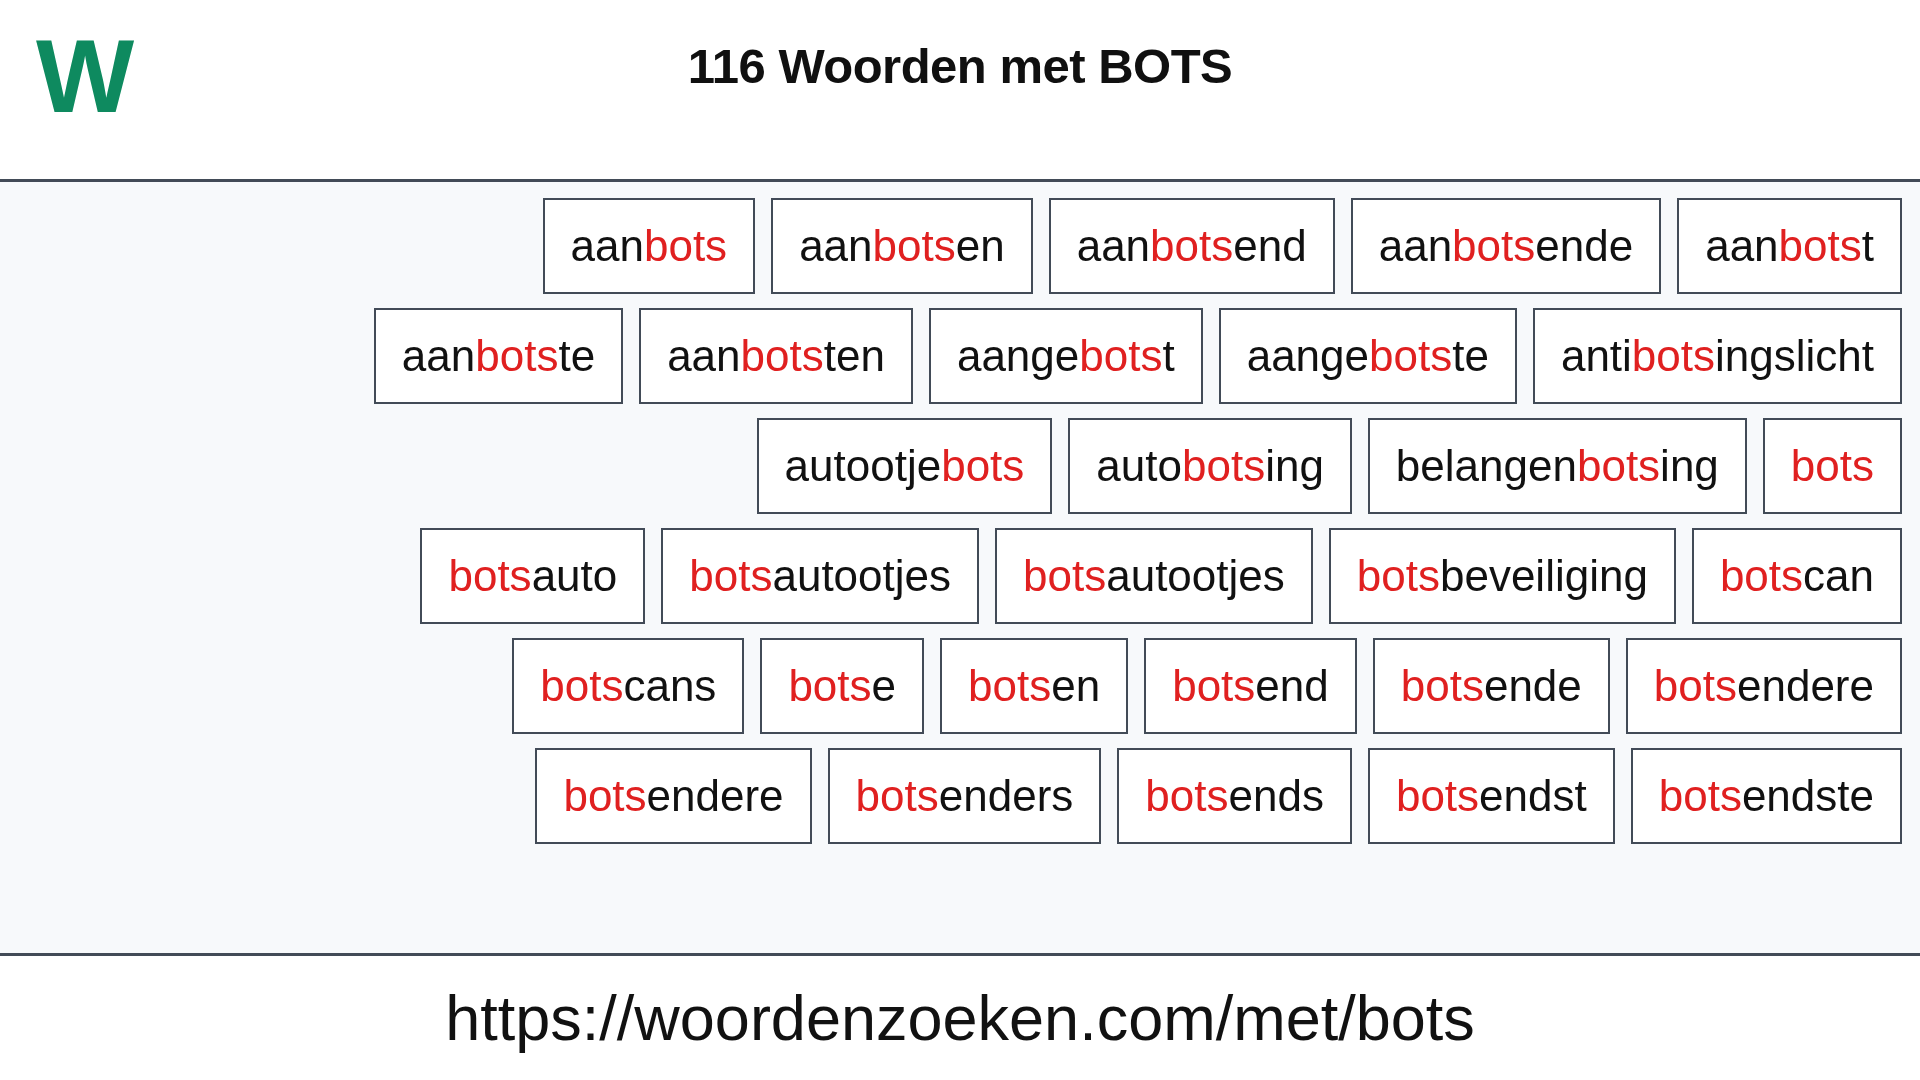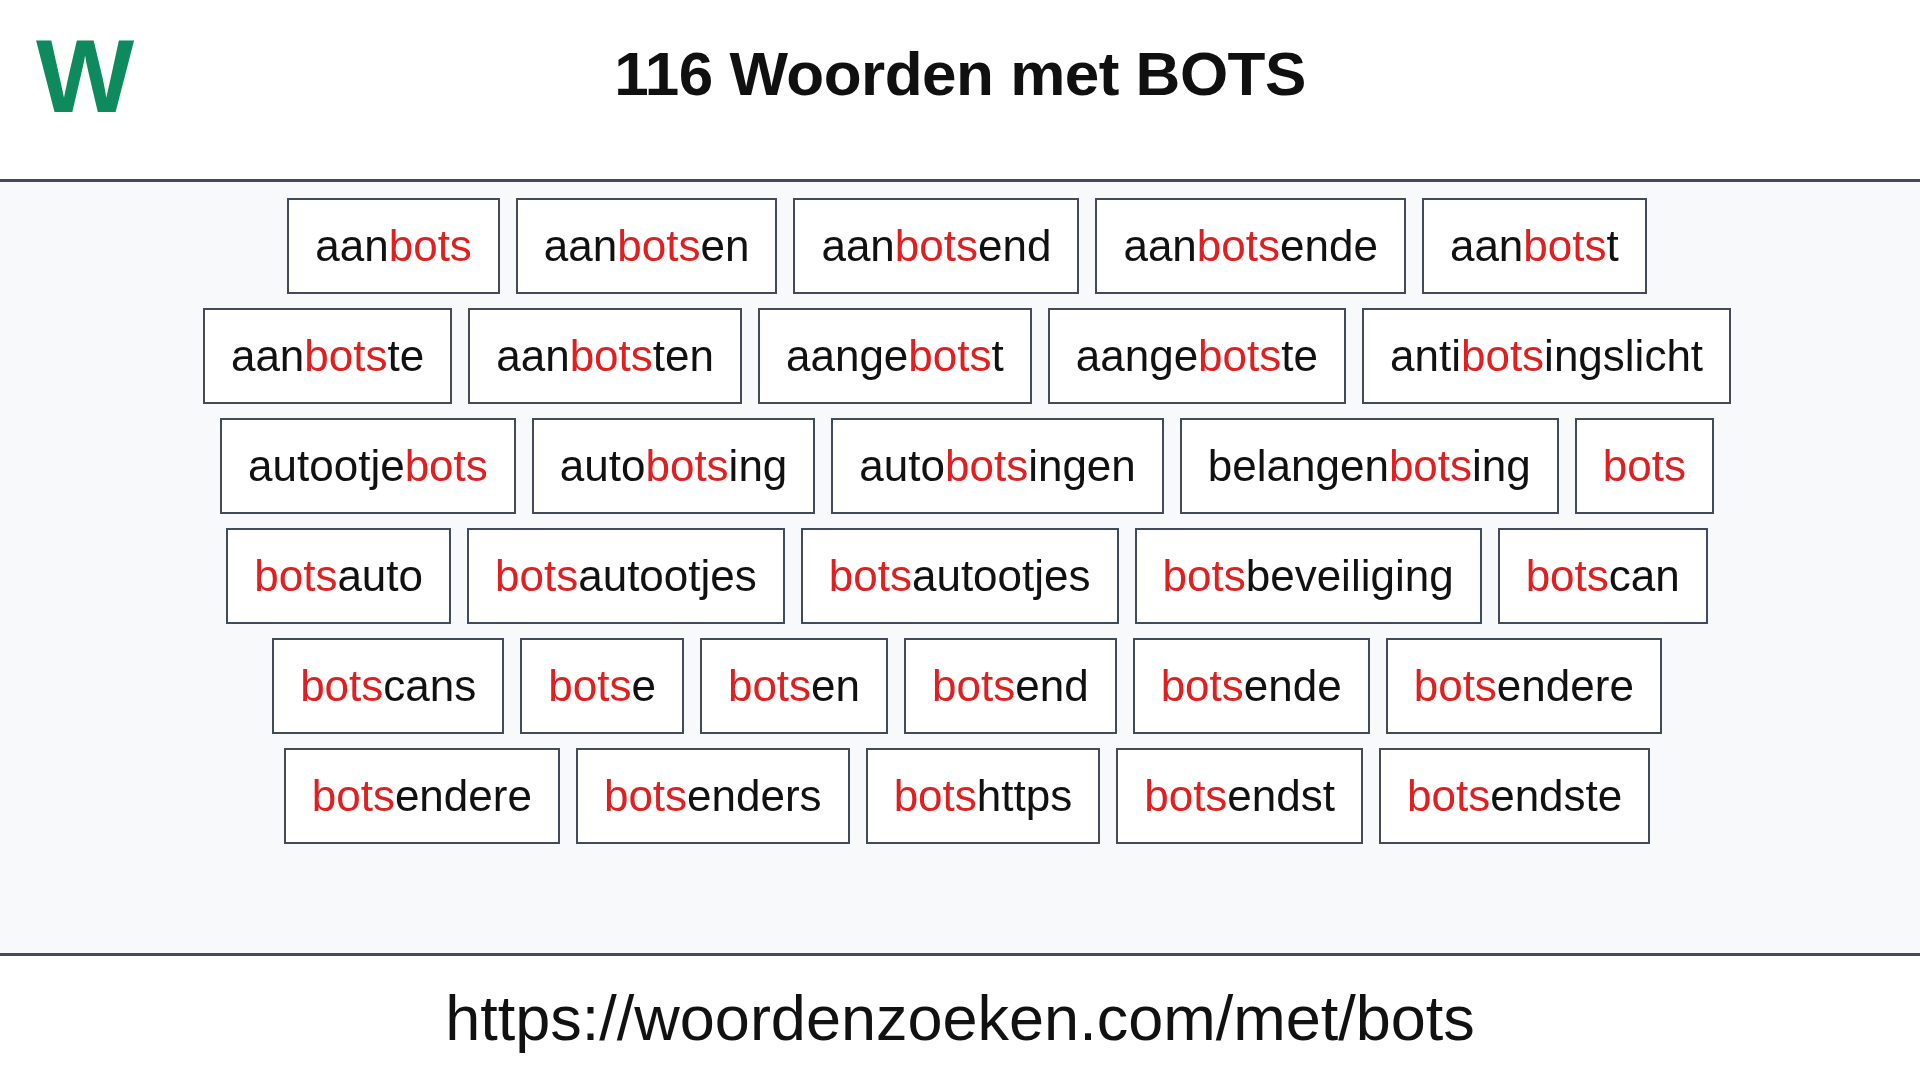--- a/index.html
+++ b/index.html
@@ -45,38 +45,38 @@
     user-select: none;
   }
 
   .page-title {
     position: absolute;
     left: 0;
     right: 0;
     top: 38px;
     text-align: center;
     font-family: "Liberation Sans", "DejaVu Sans", sans-serif;
-    font-size: 62px;
+    font-size: 49px;
     font-weight: 700;
     color: #101010;
     letter-spacing: -0.5px;
     white-space: nowrap;
   }
 
   
   .word-area {
     flex: 1 1 auto;
     background: #f7f9fb;
     border-bottom: 3px solid #424b57;
     padding: 16px 18px 18px 32px;
     box-sizing: border-box;
     display: flex;
     flex-direction: column;
     justify-content: flex-start;
-    align-items: center;
+    align-items: flex-end;
     overflow: hidden;
   }
 
   .word-row {
     display: flex;
     flex-direction: row;
     justify-content: center;
     align-items: stretch;
     gap: 16px;
     margin-bottom: 14px;
@@ -174,23 +174,20 @@
         </div>
       </div>
       <div class="word-row">
         <div class="word-box">
           <span class="word-text"><span class="pre">autootje</span><span class="hl">bots</span></span>
         </div>
         <div class="word-box">
           <span class="word-text"><span class="pre">auto</span><span class="hl">bots</span><span class="post">ing</span></span>
         </div>
         <div class="word-box">
-          <span class="word-text"><span class="pre">auto</span><span class="hl">bots</span><span class="post">ingen</span></span>
-        </div>
-        <div class="word-box">
           <span class="word-text"><span class="pre">belangen</span><span class="hl">bots</span><span class="post">ing</span></span>
         </div>
         <div class="word-box">
           <span class="word-text"><span class="hl">bots</span></span>
         </div>
       </div>
       <div class="word-row">
         <div class="word-box">
           <span class="word-text"><span class="hl">bots</span><span class="post">auto</span></span>
         </div>
@@ -228,21 +225,21 @@
         </div>
       </div>
       <div class="word-row">
         <div class="word-box">
           <span class="word-text"><span class="hl">bots</span><span class="post">endere</span></span>
         </div>
         <div class="word-box">
           <span class="word-text"><span class="hl">bots</span><span class="post">enders</span></span>
         </div>
         <div class="word-box">
-          <span class="word-text"><span class="hl">bots</span><span class="post">https</span></span>
+          <span class="word-text"><span class="hl">bots</span><span class="post">ends</span></span>
         </div>
         <div class="word-box">
           <span class="word-text"><span class="hl">bots</span><span class="post">endst</span></span>
         </div>
         <div class="word-box">
           <span class="word-text"><span class="hl">bots</span><span class="post">endste</span></span>
         </div>
       </div>
     </div>
 

